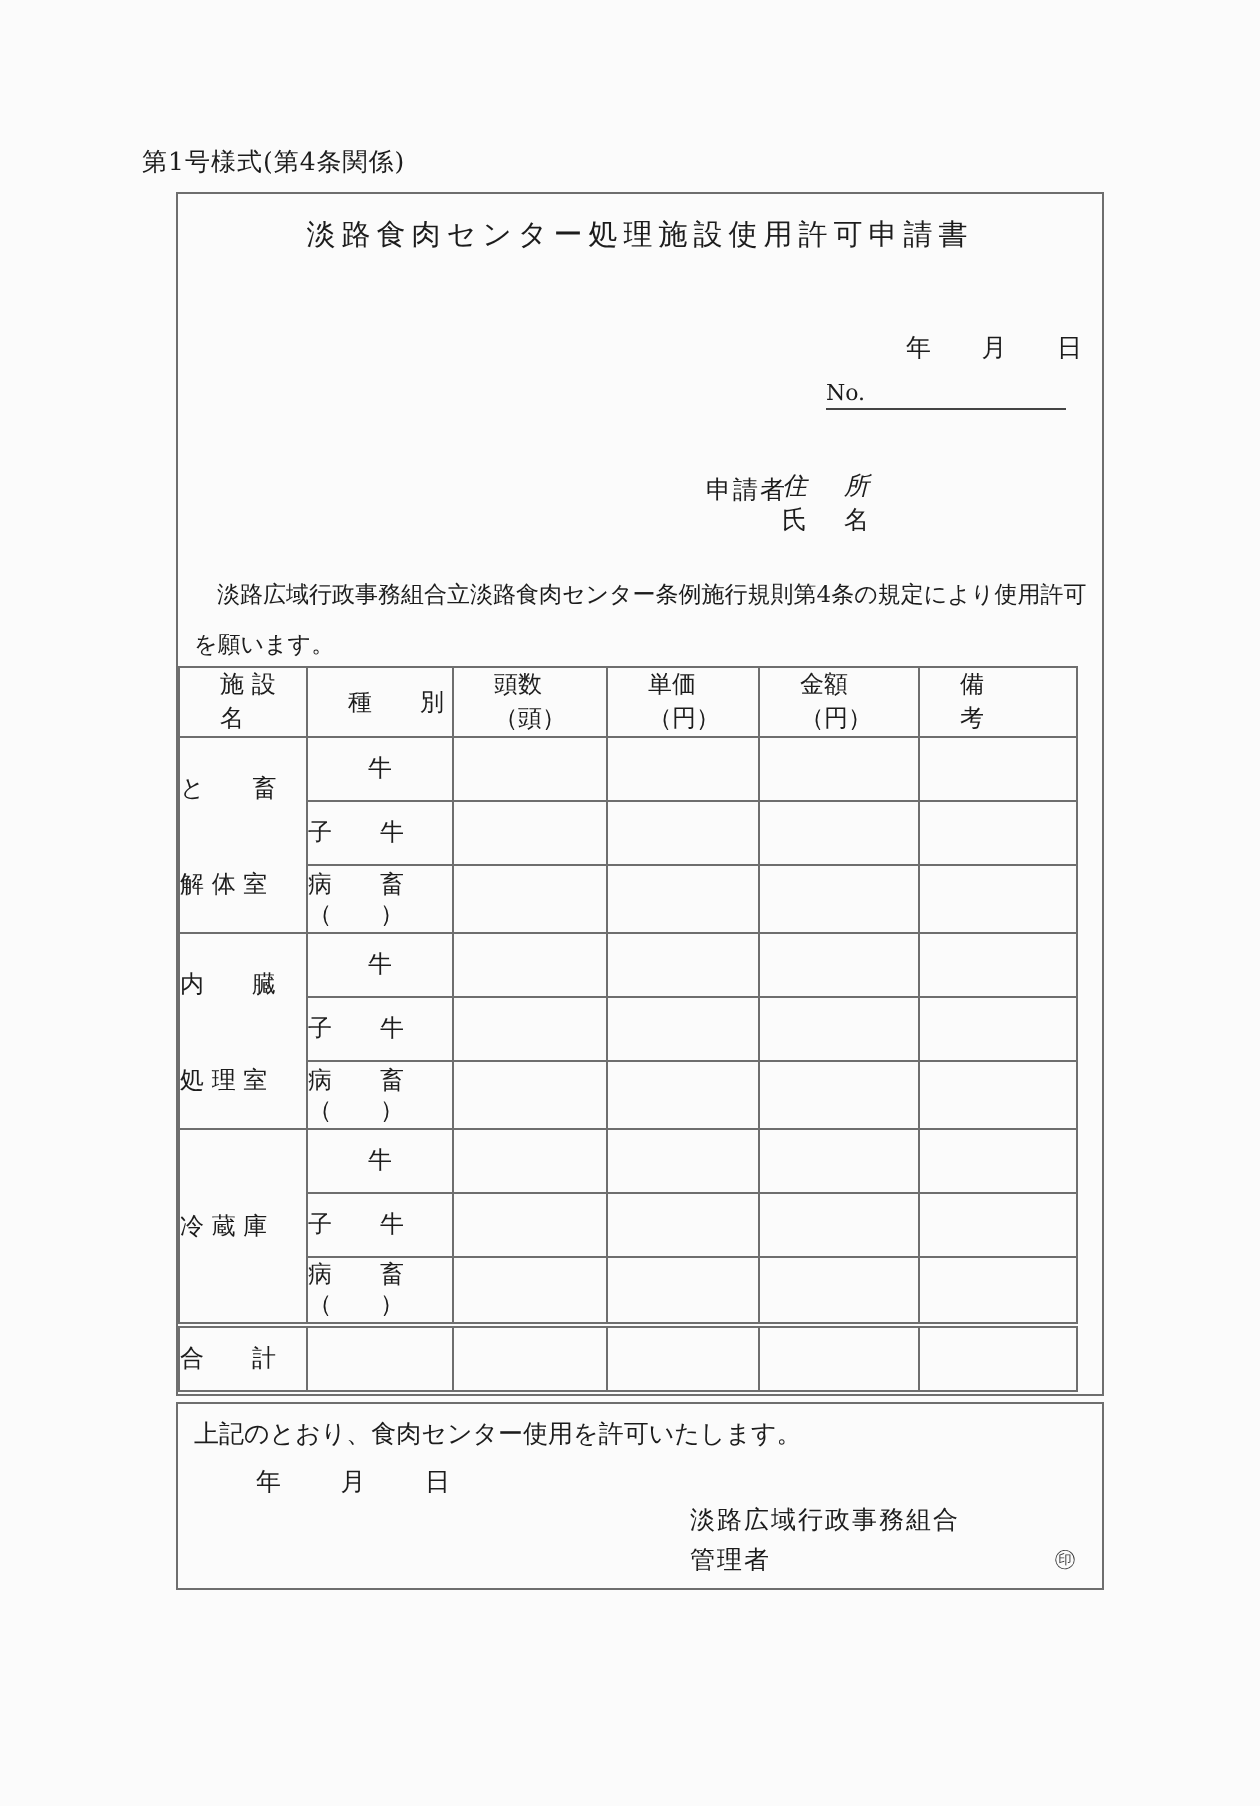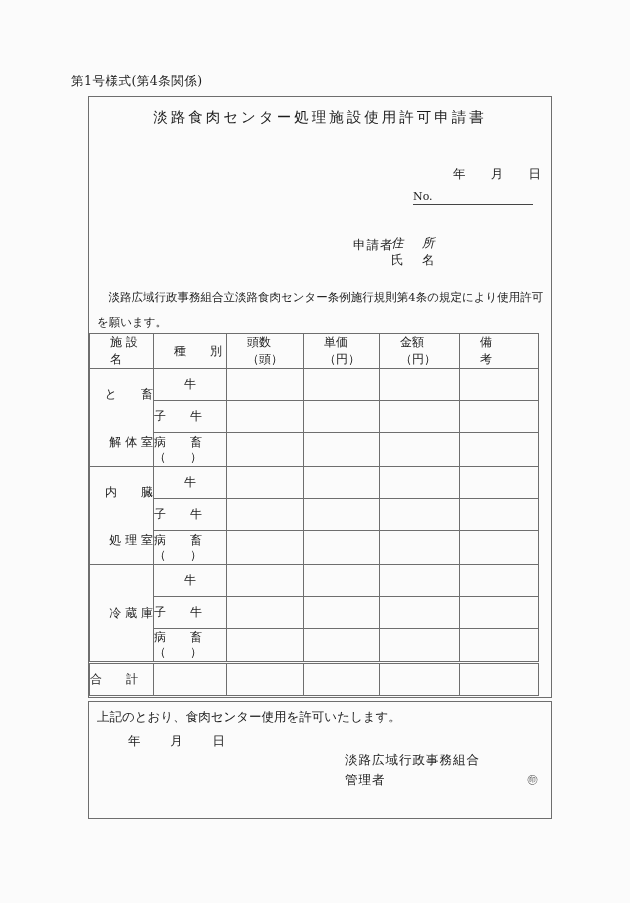--- a/index.html
+++ b/index.html
@@ -18,21 +18,21 @@
   }
   .page{position:absolute;left:0;top:0;width:630px;height:903px;}
 
   .form-number{position:absolute;left:71px;top:73px;font-size:12.5px;letter-spacing:.5px;}
 
   .main-box{
     position:absolute;left:88px;top:96px;width:464px;height:602px;
     border:1px solid var(--border);
   }
   .approval-box{
-    position:absolute;left:88px;top:701px;width:464px;height:118px;
+    position:absolute;left:88px;top:701px;width:464px;height:94px;
     border:1px solid var(--border);
   }
 
   .title{
     position:absolute;left:0;top:11px;width:100%;
     text-align:center;font-size:14.5px;letter-spacing:3px;
   }
 
   .no-line{
     position:absolute;left:324px;top:44px;width:120px;height:18px;
@@ -62,21 +62,21 @@
     border-collapse:collapse;table-layout:fixed;
     font-size:12px;
   }
   .fee-table td{border:1px solid var(--border);padding:0;vertical-align:middle;}
   .hdr td{height:29px;}
   .hdr .pad{padding-left:20px;}
   .row-a td{height:32px;}
   .row-b td{height:32px;}
   .row-c td{height:34px;margin-left:20px;}
   .total-row td{height:33px;border-top:3px double var(--border);}
-  .facility-cell{padding-left:8px;text-align:right;}
+  .facility-cell{padding-left:8px;}
   .facility-cell .fline{line-height:16px;}
   .facility-cell .fline + .fline{margin-top:32px;}
   .species-center{text-align:center;}
   .species-left{padding-left:6px;}
   .species-two{padding-left:6px;line-height:15px;}
   .total-label{padding-left:8px;}
 
   .approval-statement{position:absolute;left:8px;top:7px;font-size:12.5px;}
   .org-block{position:absolute;left:256px;top:48px;width:193px;font-size:12.5px;letter-spacing:1px;}
   .org-name{line-height:20px;}

